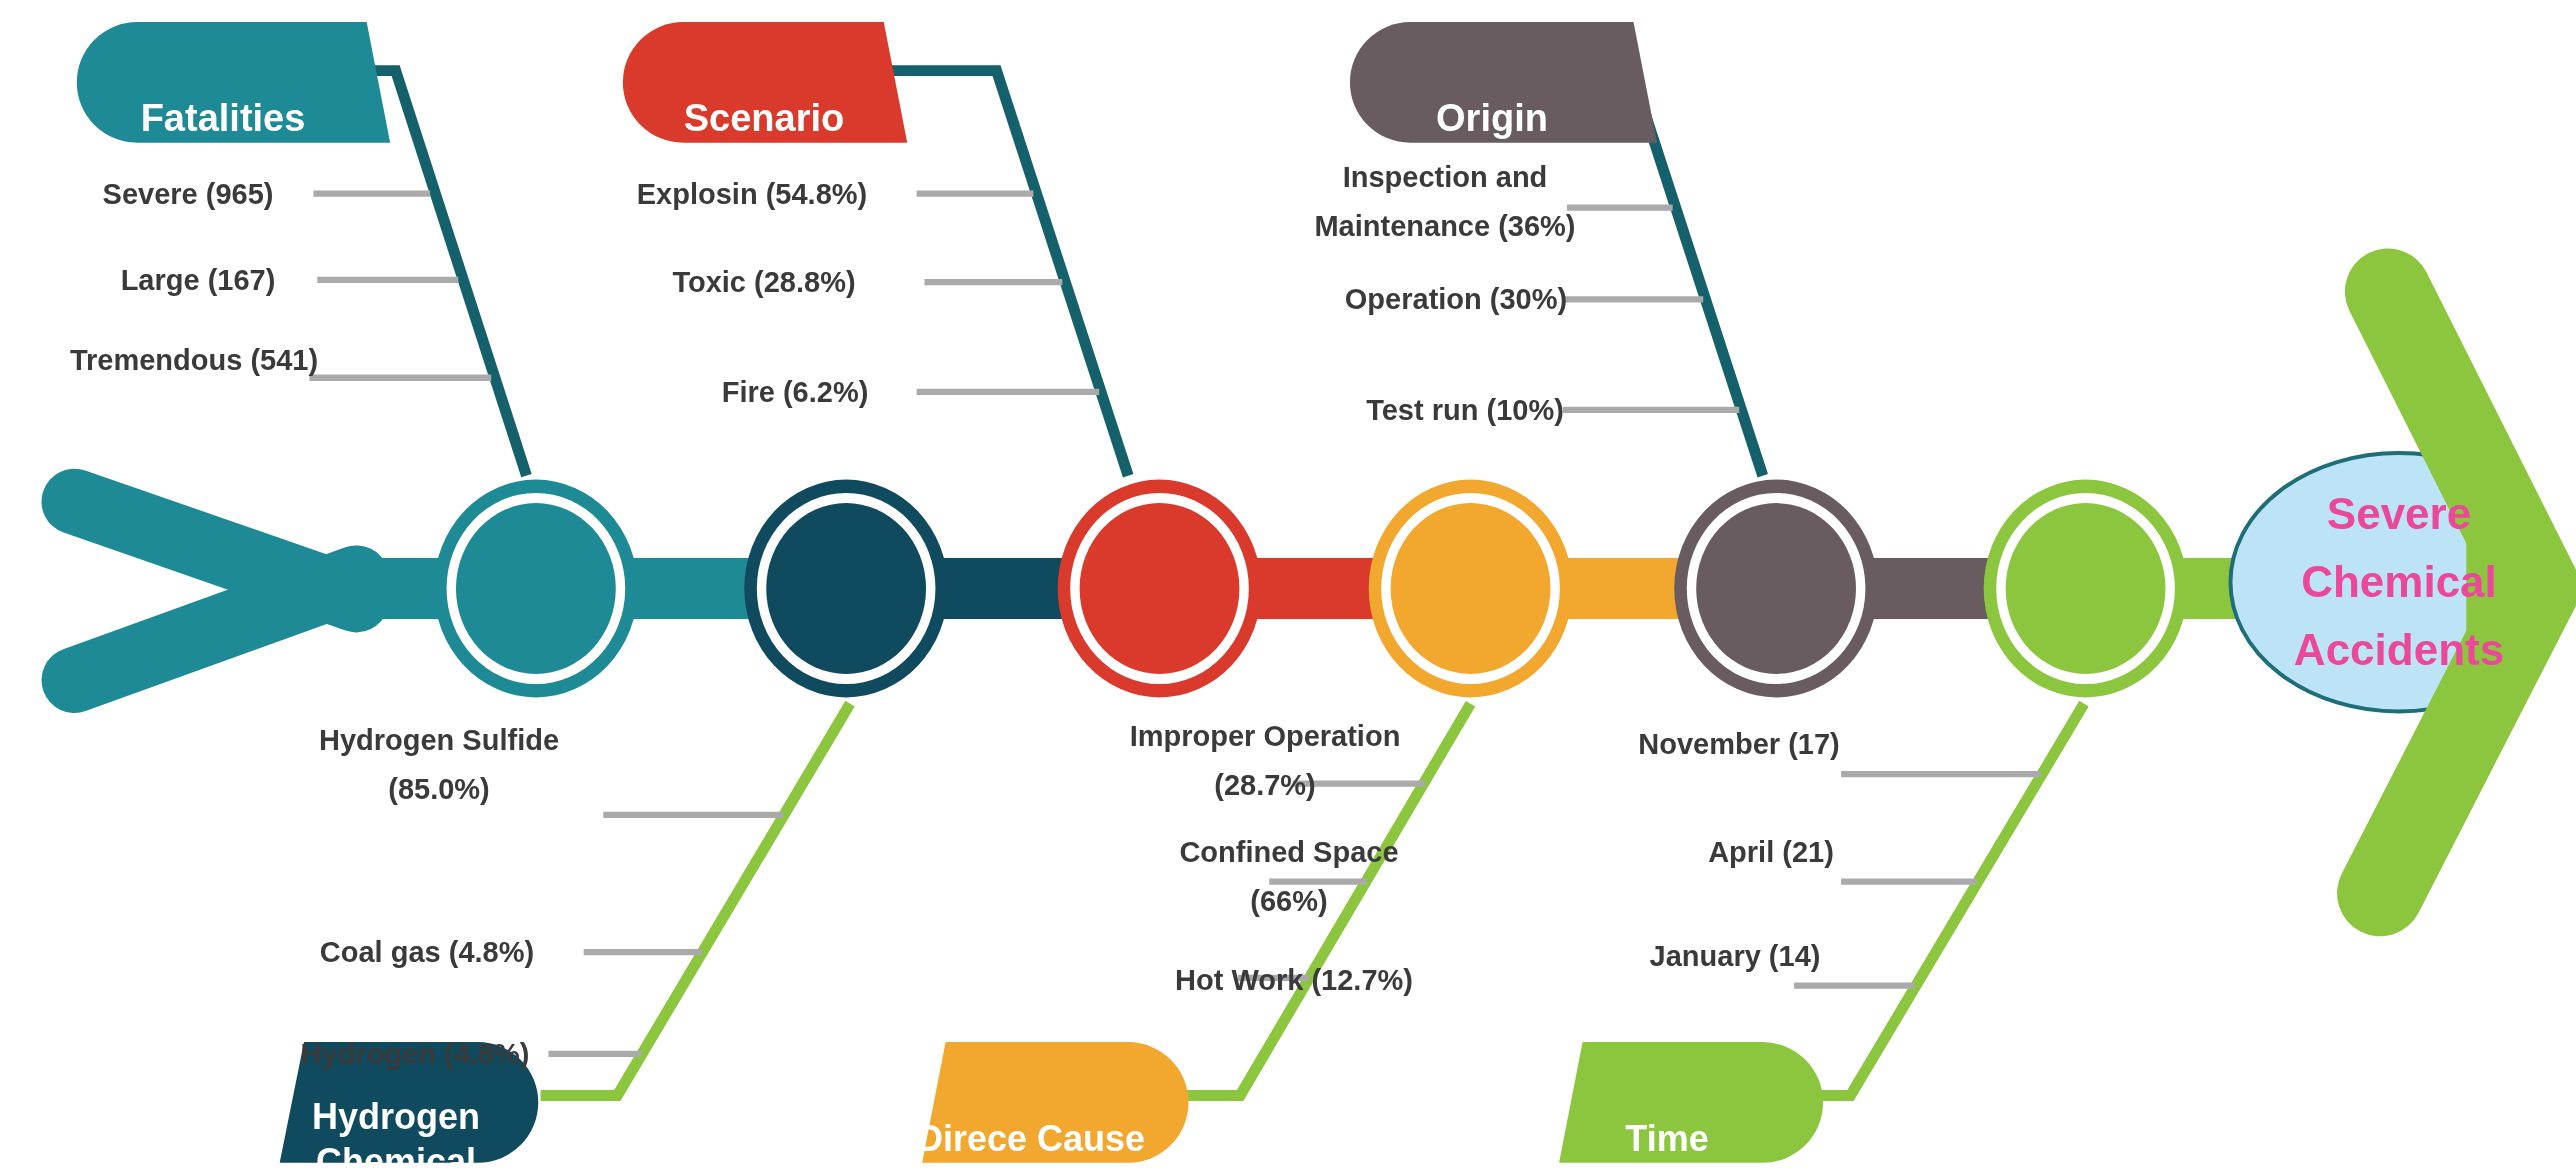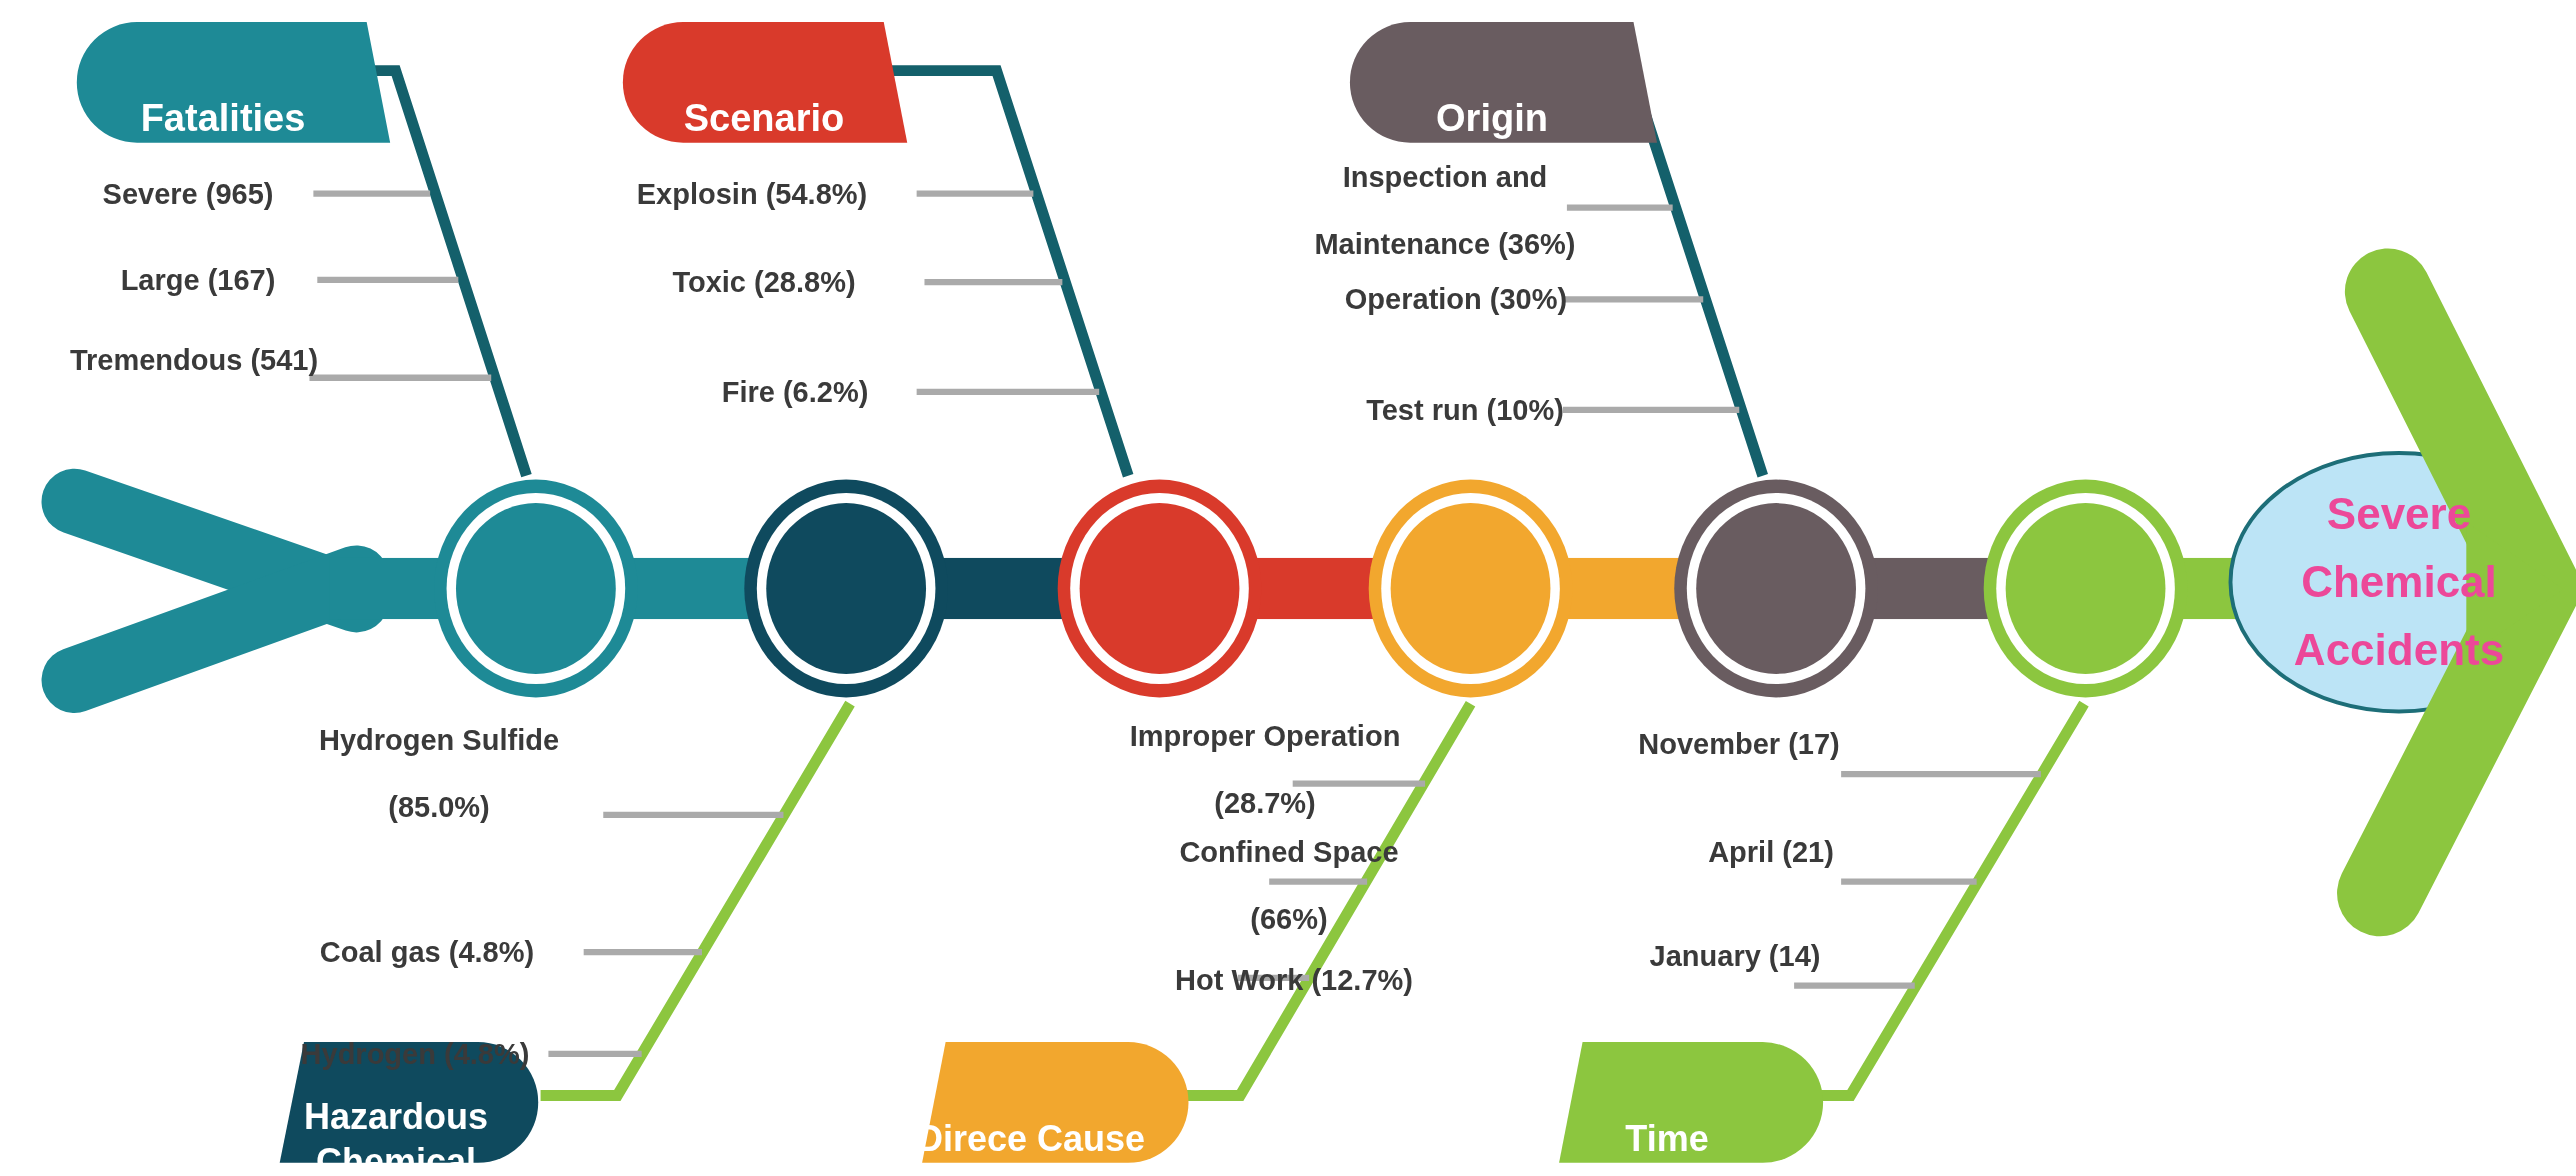--- a/index.html
+++ b/index.html
@@ -1,21 +1,21 @@
 <!DOCTYPE html>
 <html style="font-size:12.5px"><head>
 <meta charset="utf-8">
 <style>
   html,body{margin:0;padding:0;background:#ffffff;}
   #canvas{position:relative;width:2576px;height:1177px;background:#ffffff;overflow:hidden;
           font-family:"Liberation Sans",sans-serif;}
   #fishbone-svg{position:absolute;left:0;top:0;}
   .txt{position:absolute;transform:translate(-50%,-50%);text-align:center;font-weight:bold;white-space:nowrap;}
   .item{font-size:29px;color:#3a3a3a;line-height:49px;}
-  .item .l{display:block;margin-top:18px;}
+  .item .l{display:block;}
   .banner-label{font-size:38px;color:#ffffff;line-height:44px;margin-top:37px;}
   .banner-label .l{display:block;}
   .effect-label{font-size:44px;color:#ec4899;line-height:68px;}
   .effect-label .l{display:block;}
 </style>
 </head>
 <body>
 
 <div id="canvas">
 
@@ -113,21 +113,21 @@
     <path d="M 388 1330 H 610 A 77 77 0 0 1 610 1484 H 357 Z" fill="#0F4A5E"></path>
     <path d="M 1207 1330 H 1440 A 77 77 0 0 1 1440 1484 H 1177 Z" fill="#F2A72E"></path>
     <path d="M 2020 1330 H 2250 A 77 77 0 0 1 2250 1484 H 1990 Z" fill="#8CC63F"></path>
   </svg>
 
   <div class="txt banner-label" style="left:223px;top:81px;">Fatalities</div>
   <div class="txt banner-label" style="left:764px;top:81px;">Scenario</div>
   <div class="txt banner-label" style="left:1492px;top:81px;">Origin</div>
 
   <div class="txt banner-label" style="left:396px;top:1102px;line-height:45px;font-size:36px;">
-    <span class="l">Hazardous</span>
+    <span class="l">Hydrogen</span>
     <span class="l">Chemical</span>
   </div>
   <div class="txt banner-label" style="left:1031px;top:1102px;font-size:36px;">Direce Cause</div>
   <div class="txt banner-label" style="left:1667px;top:1102px;font-size:36px;">Time</div>
 
   <div class="txt item" style="left:188px;top:194px;">Severe (965)</div>
   <div class="txt item" style="left:198px;top:280px;">Large (167)</div>
   <div class="txt item" style="left:194px;top:360px;">Tremendous (541)</div>
 
   <div class="txt item" style="left:752px;top:194px;">Explosin (54.8%)</div>

